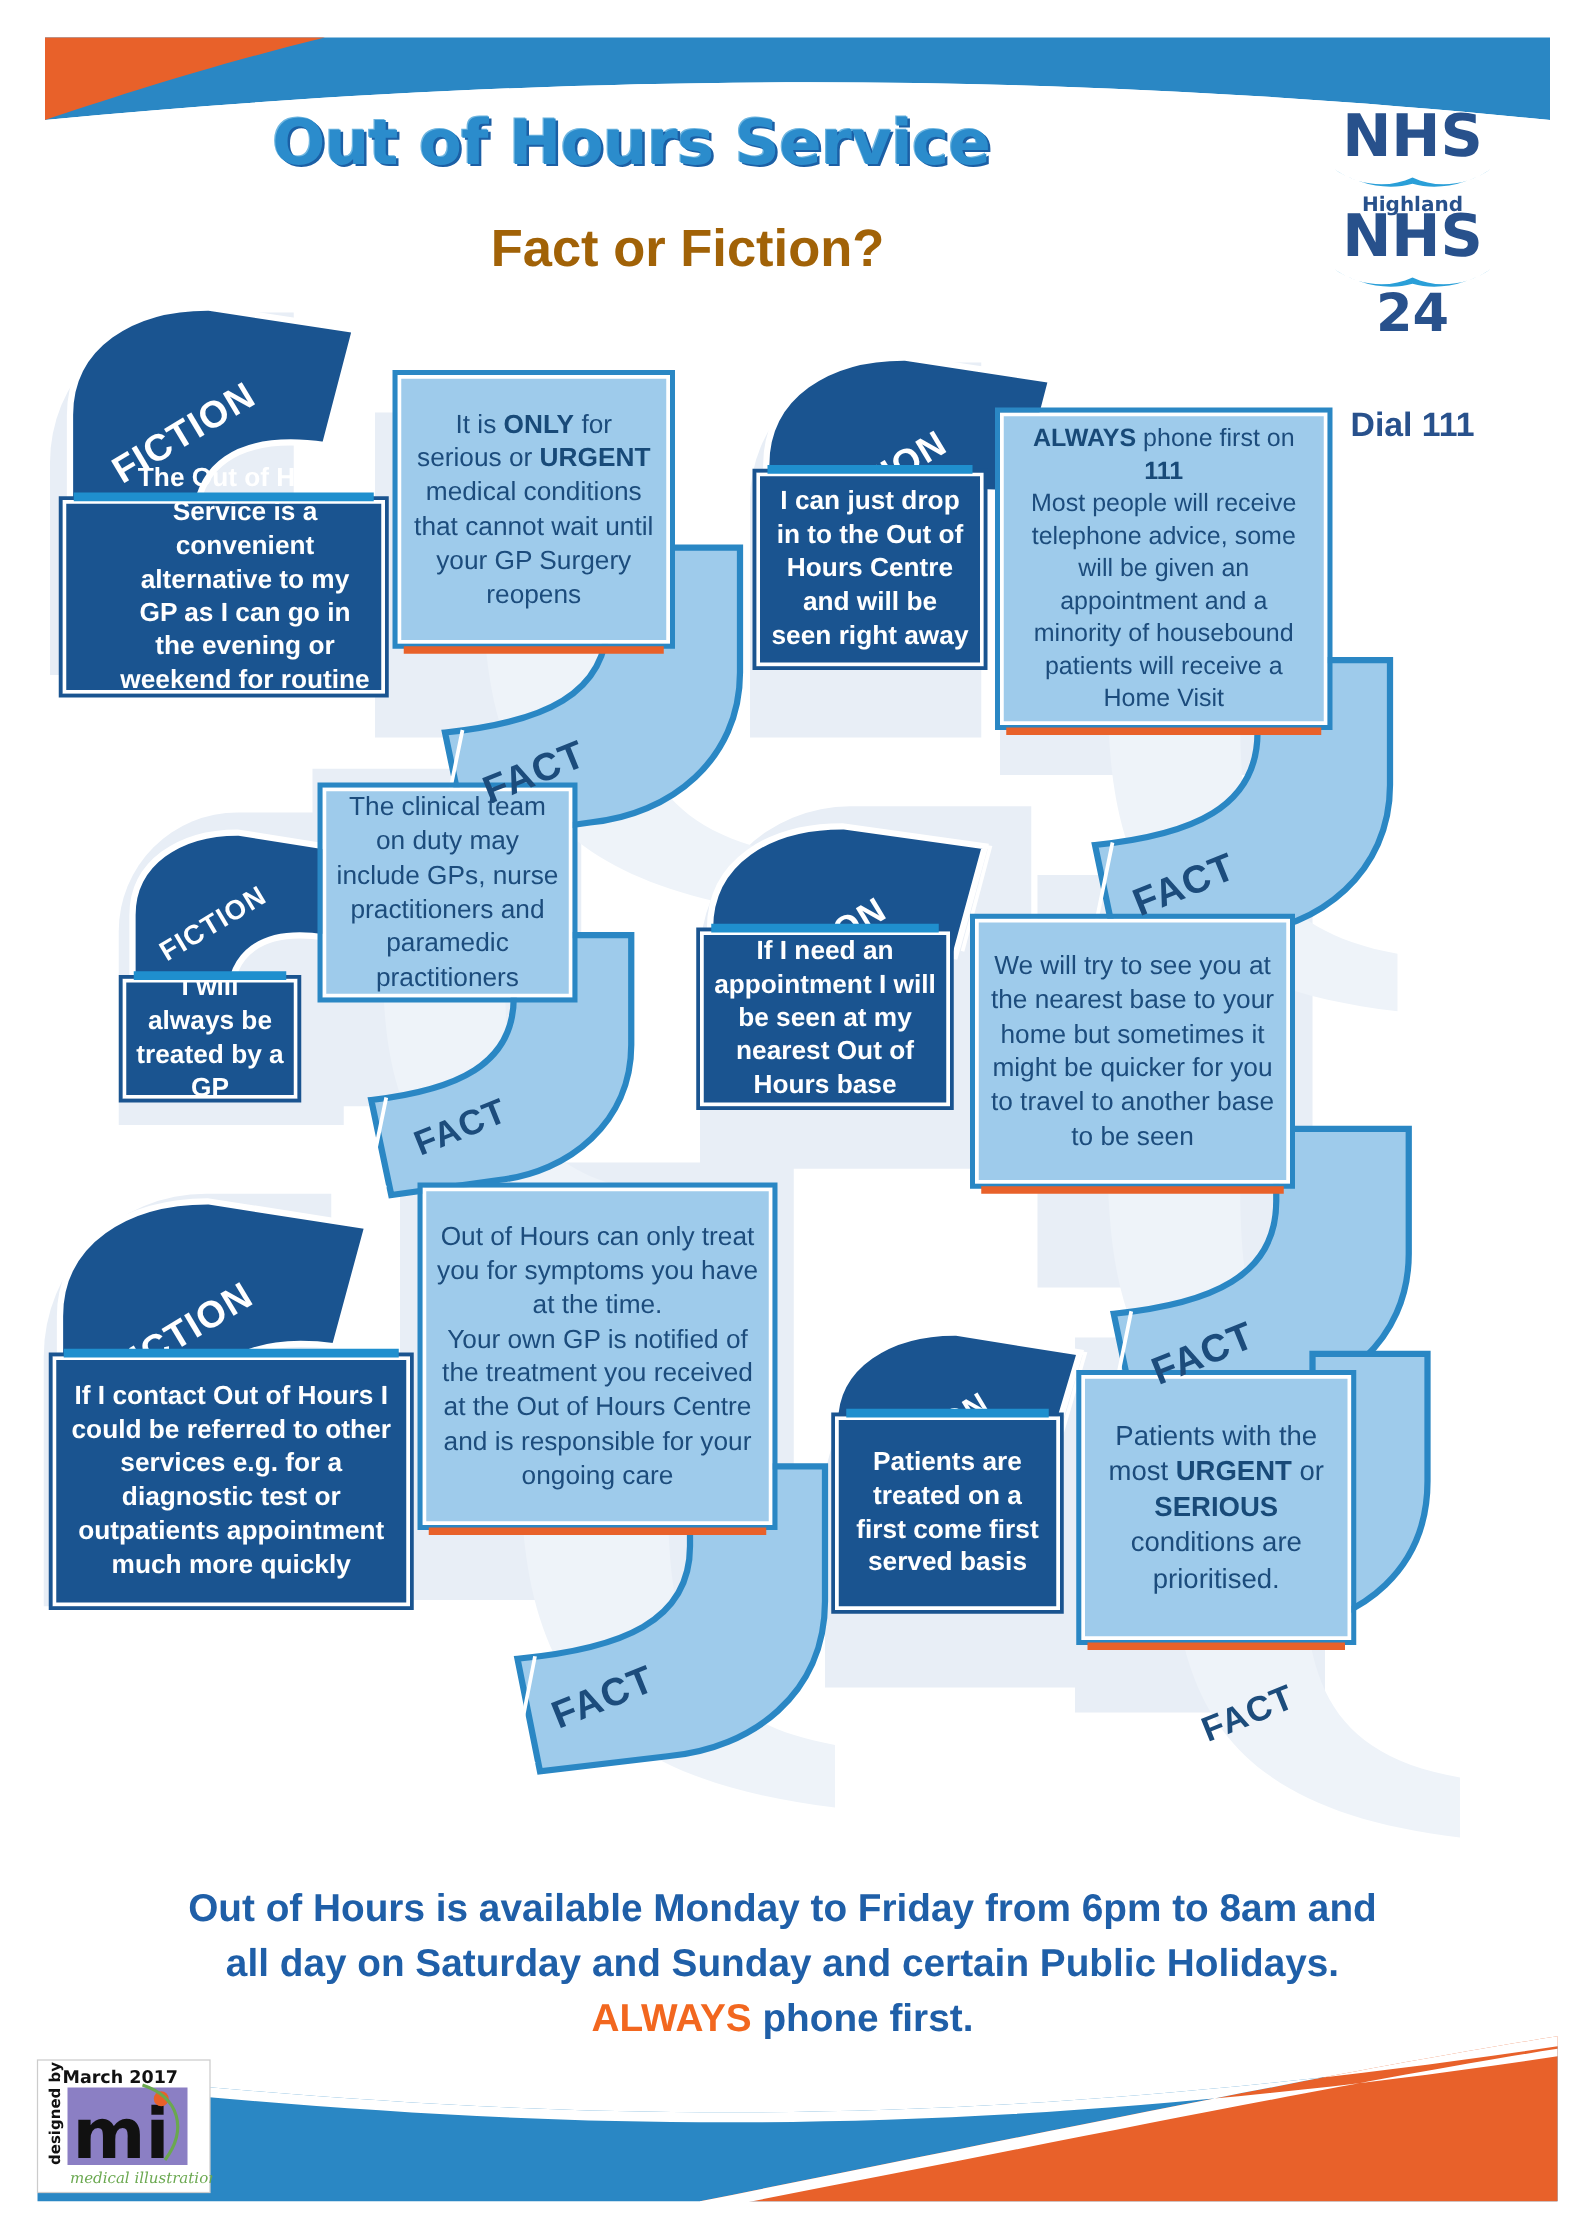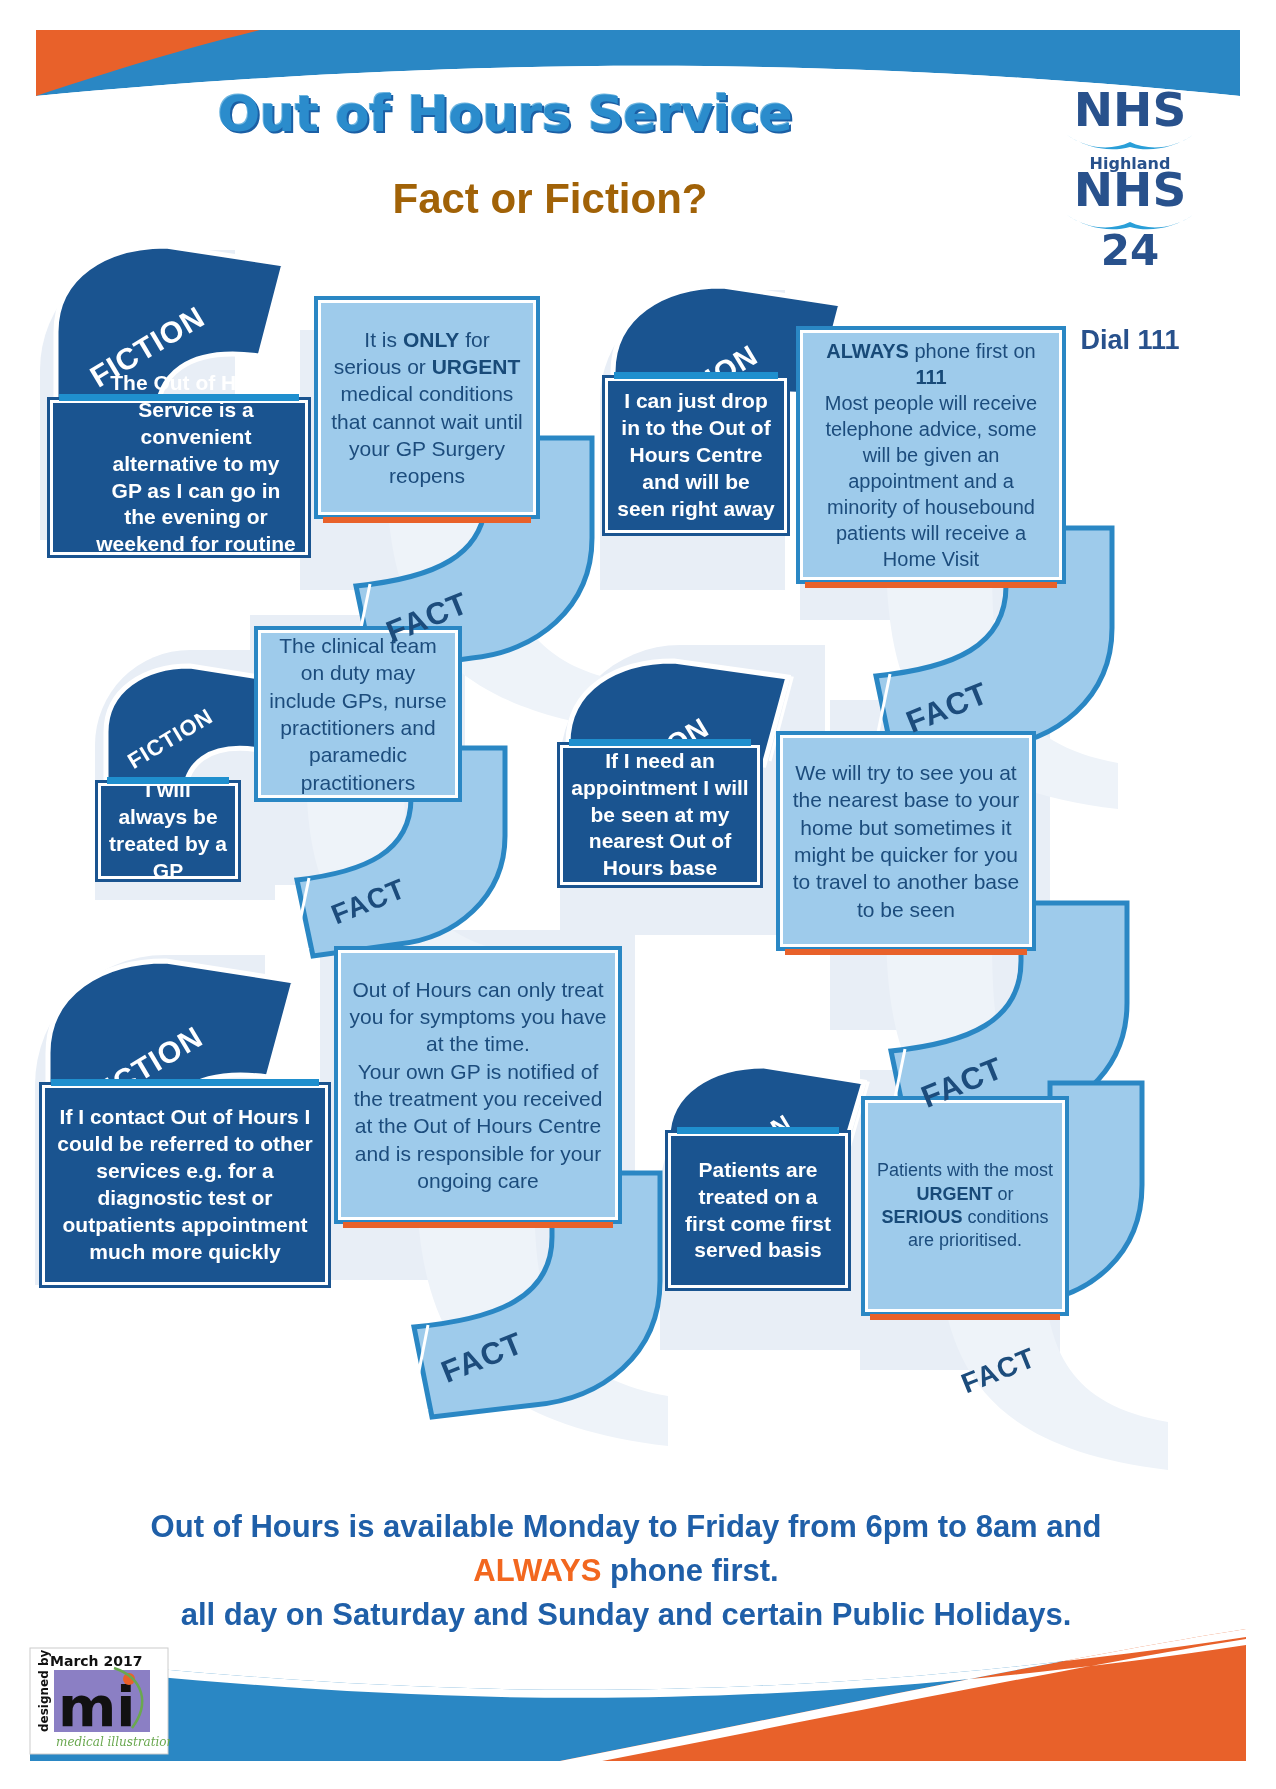--- a/index.html
+++ b/index.html
@@ -274,30 +274,30 @@
   <div class="fiction-card" style="left:668px; top:1133px; width:180px; height:155px; font-size:21px;">
     <span>Patients are treated on a first come first served basis</span>
   </div>
 
   <svg class="ribbon" style="left:900px; top:1075px;" width="250" height="240">
     <path d="M242,8 L242,110 C242,180 190,222 128,228 L56,238 L40,160 C112,152 150,132 150,74 L150,8 Z" fill="#9ecbeb" stroke="#2a87c4" stroke-width="5"></path>
     <path d="M52,232 L38,228 L52,158" fill="none" stroke="#ffffff" stroke-width="3"></path>
   </svg>
   <div class="ribbon-label lbl-fact" style="left:960px; top:1355px; font-size:28px; transform:rotate(-22deg); z-index:4;">FACT</div>
 
-  <div class="fact-card with-rule" style="left:865px; top:1100px; width:200px; height:212px; font-size:18px;">
+  <div class="fact-card with-rule" style="left:865px; top:1100px; width:216px; height:212px; font-size:22px;">
     <span>Patients with the most <b>URGENT</b> or <b>SERIOUS</b> conditions are prioritised.</span>
   </div>
 
   <div class="footer-text">
     <div>Out of Hours is available Monday to Friday from 6pm to 8am and</div>
+    <div>all day on Saturday and Sunday and certain Public Holidays.</div>
     <div>
       <span class="always">ALWAYS</span><span> phone first.</span>
     </div>
-    <div>all day on Saturday and Sunday and certain Public Holidays.</div>
   </div>
 
   <div class="bottom-band">
     <svg width="1276" height="220" viewBox="0 0 1276 220">
       <path d="M30,88 C360,120 700,150 1246,68 L1246,192 L30,192 Z" fill="#2a87c4"></path>
       <path d="M560,192 C820,140 1080,86 1246,60 L1246,192 Z" fill="#e8612a"></path>
       <path d="M560,192 C820,140 1080,86 1246,60 L1246,68 C700,150 360,120 30,88 L30,96 C360,128 700,158 1246,76 L1246,70 C1080,96 820,150 560,200 Z" fill="#ffffff"></path>
     </svg>
   </div>
 

